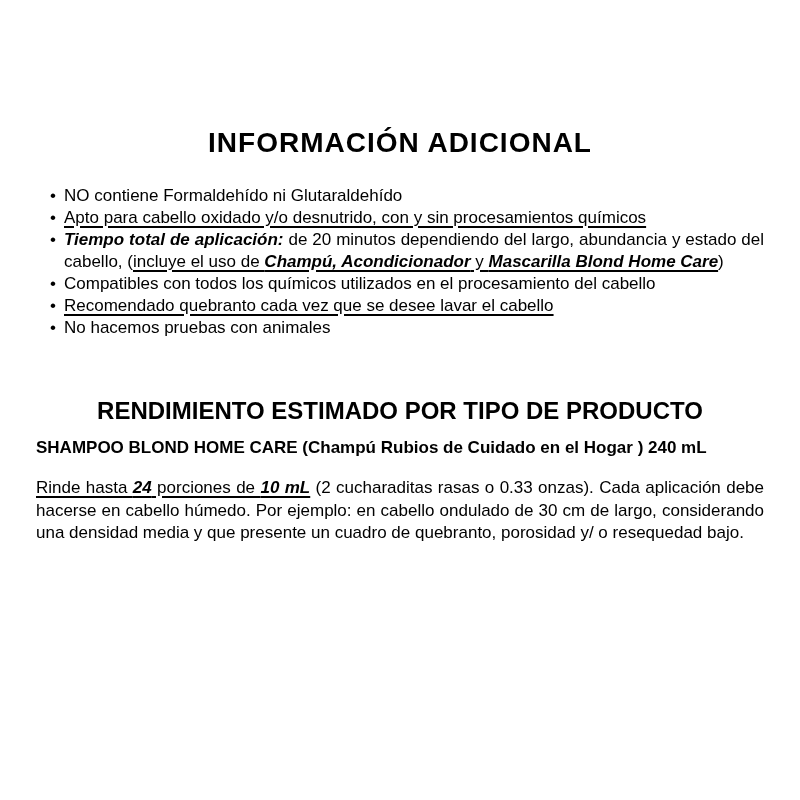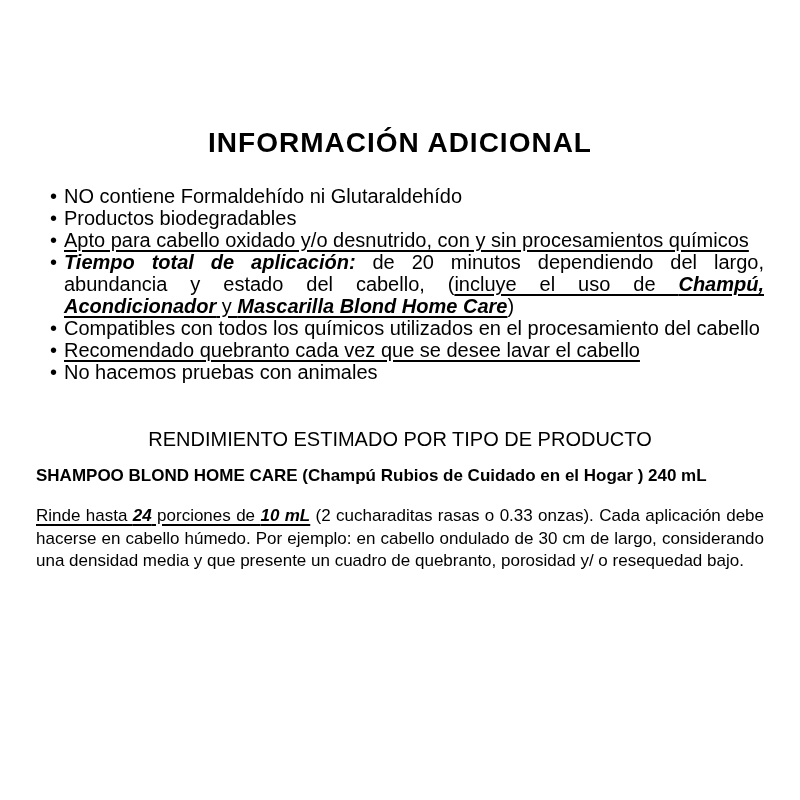--- a/index.html
+++ b/index.html
@@ -28,42 +28,42 @@
     font-weight: 700;
     letter-spacing: 1px;
   }
   ul.bullets {
     list-style: none;
     margin: 27px 0 0 0;
     padding: 0 0 0 28px;
   }
   ul.bullets li {
     position: relative;
-    font-size: 20px;
+    font-size: 17px;
     line-height: 22px;
     text-align: justify;
   }
   ul.bullets li::before {
     content: "\2022";
     position: absolute;
     left: -14px;
     top: 0;
   }
   .b { font-weight: 700; font-style: italic; }
   .u {
     text-decoration: underline;
     text-decoration-thickness: 1.5px;
     text-underline-offset: 2.5px;
   }
   .section-heading {
-    margin: 44px 0 0 0;
+    margin: 60px 0 0 0;
     text-align: center;
-    font-size: 20px;
+    font-size: 24px;
     line-height: 24px;
-    font-weight: 400;
+    font-weight: 700;
   }
   .product-heading {
     margin: 14px 0 0 0;
     font-size: 17px;
     line-height: 22px;
     font-weight: 700;
   }
   .yield-paragraph {
     margin: 18px 0 11px 0;
     font-size: 17px;
@@ -73,21 +73,20 @@
 </style>
 </head>
 <body>
 
 <div class="page">
 
   <h1 class="title">INFORMACIÓN ADICIONAL</h1>
 
   <ul class="bullets">
     <li><span>NO contiene Formaldehído ni Glutaraldehído</span></li>
-    <li><span>Productos biodegradables</span></li>
     <li><span class="u">Apto para cabello oxidado y/o desnutrido, con y sin procesamientos químicos</span></li>
     <li><span class="b">Tiempo total de aplicación:</span><span> de 20 minutos dependiendo del largo, abundancia y estado del cabello, (</span><span class="u">incluye el uso de </span><span class="b u">Champú, Acondicionador</span><span class="u"> y </span><span class="b u">Mascarilla Blond Home Care</span><span>)</span></li>
     <li><span>Compatibles con todos los químicos utilizados en el procesamiento del cabello</span></li>
     <li><span class="u">Recomendado quebranto cada vez que se desee lavar el cabello</span></li>
     <li><span>No hacemos pruebas con animales</span></li>
   </ul>
 
   <h2 class="section-heading">RENDIMIENTO ESTIMADO POR TIPO DE PRODUCTO</h2>
 
   <h3 class="product-heading">SHAMPOO BLOND HOME CARE (Champú Rubios de Cuidado en el Hogar ) 240 mL</h3>

